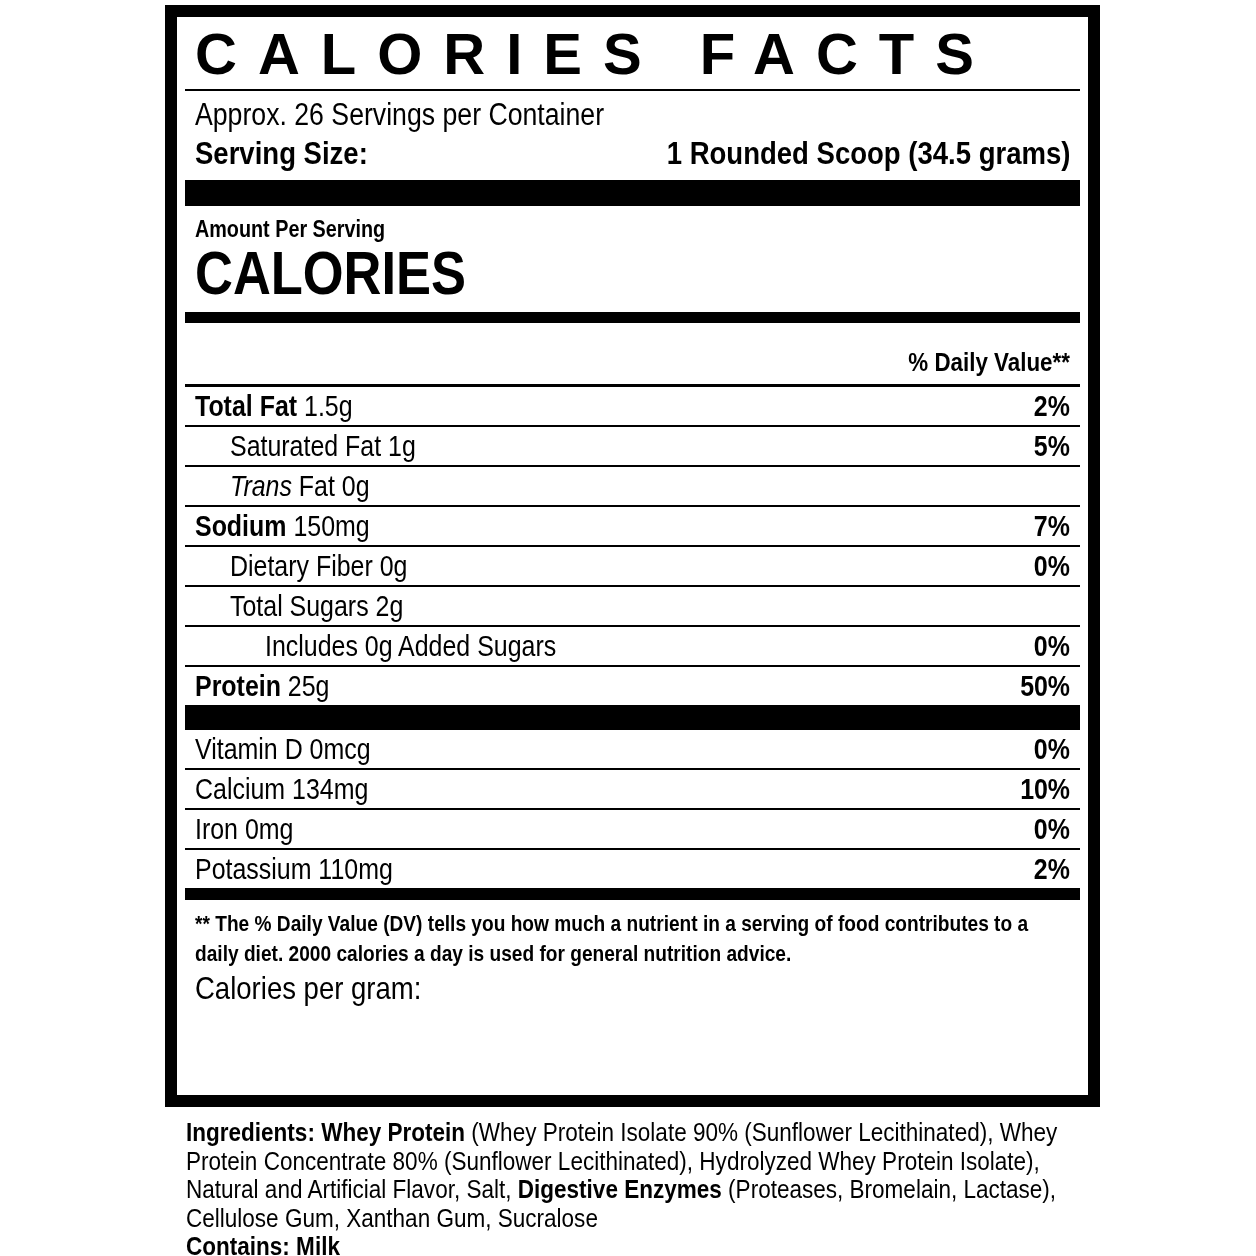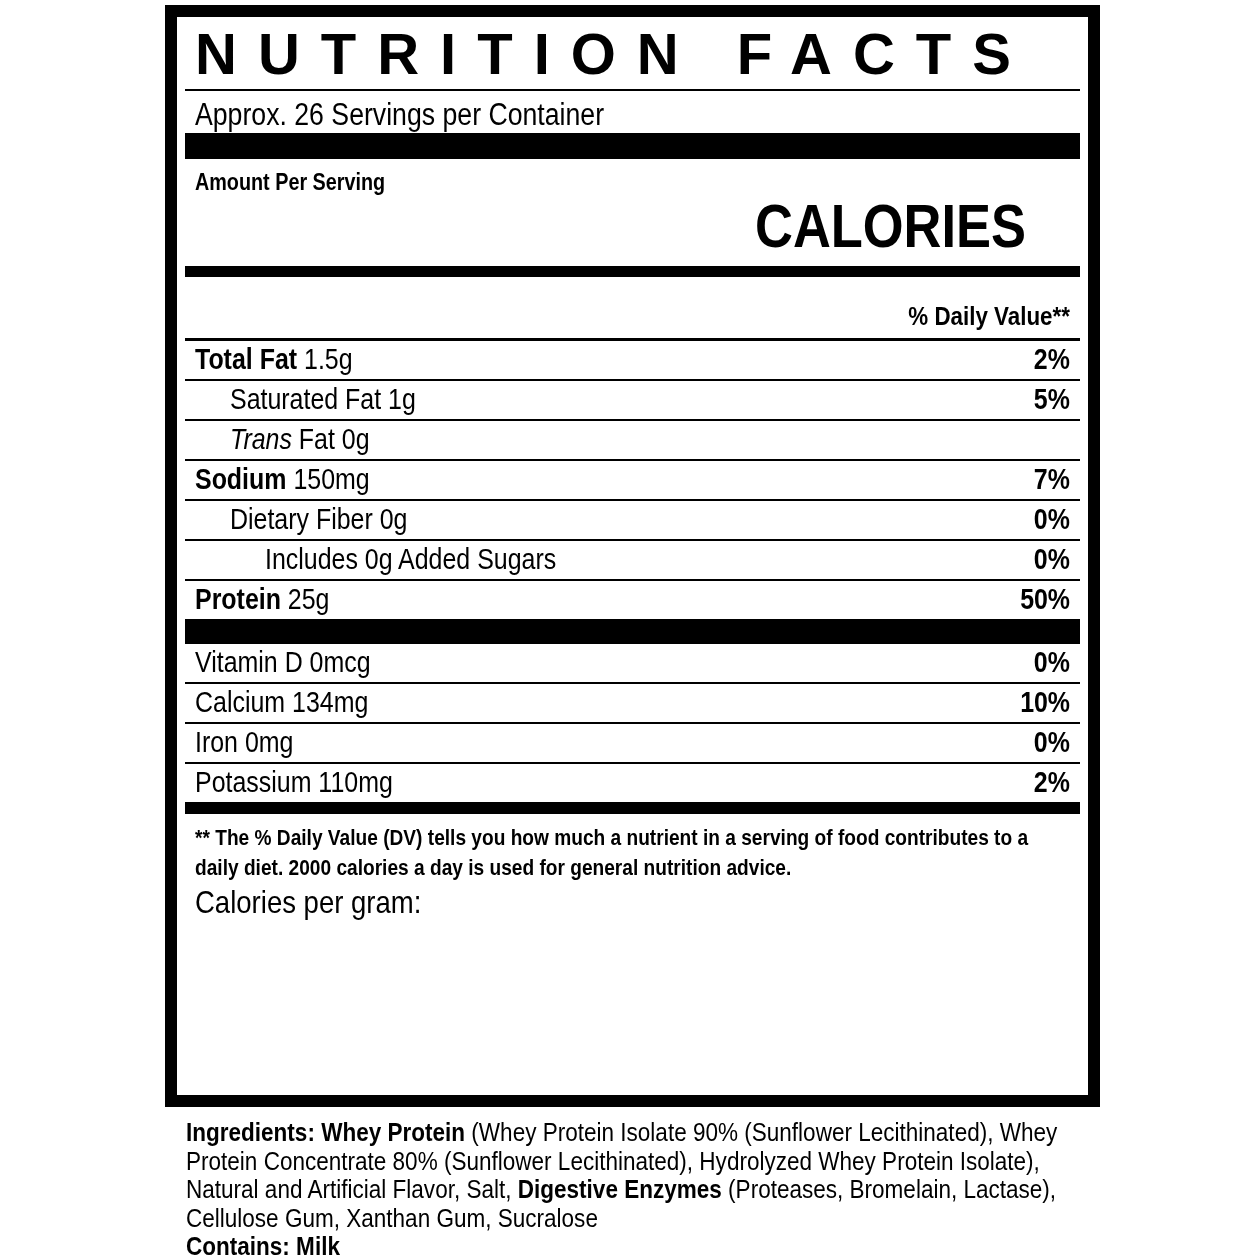--- a/index.html
+++ b/index.html
@@ -69,21 +69,20 @@
     font-weight: 700;
     font-size: 23px;
     margin: 10px 0 0 10px;
     line-height: 1.15;
   }
   .cal-row {
     display: flex;
     justify-content: space-between;
     align-items: flex-end;
     margin: 0 10px;
-    flex-direction: column;
   }
   .cal-label { font-weight: 700; font-size: 61px; line-height: 1.02; }
   .cal-value { font-weight: 700; font-size: 75px; line-height: 0.86; }
 
   .dvh {
     text-align: right;
     font-weight: 700;
     font-size: 26px;
     padding: 24px 10px 6px 10px;
     border-bottom: 3px solid #000;
@@ -128,25 +127,29 @@
     font-size: 26.5px;
     line-height: 28.5px;
   }
   .b { font-weight: 700; }
 </style>
 </head>
 <body>
 
 <div class="panel">
 
-  <div class="title">NUTRITION FACTS</div>
+  <div class="title">CALORIES FACTS</div>
   <div class="title-rule"></div>
 
   <div class="servings"><span class="cxl">Approx. 26 Servings per Container</span></div>
 
+  <div class="serving-size">
+    <span class="cxl">Serving Size:</span>
+    <span class="cxr">1 Rounded Scoop (34.5 grams)</span>
+  </div>
 
   <div class="bar bar-1"></div>
 
   <div class="aps"><span class="cxl">Amount Per Serving</span></div>
 
   <div class="cal-row">
     <span class="cal-label"><span class="cxl">CALORIES</span></span>
   </div>
 
   <div class="bar bar-2"></div>
@@ -173,20 +176,24 @@
     <span class="cxl"><span class="strong">Sodium</span> <span>150mg</span></span>
     <span class="dv cxr">7%</span>
   </div>
 
 
   <div class="row ind1">
     <span class="cxl"><span>Dietary Fiber</span> <span>0g</span></span>
     <span class="dv cxr">0%</span>
   </div>
 
+  <div class="row ind1">
+    <span class="cxl"><span>Total Sugars</span> <span>2g</span></span>
+    <span class="dv cxr"></span>
+  </div>
 
   <div class="row ind2">
     <span class="cxl"><span>Includes 0g Added Sugars</span></span>
     <span class="dv cxr">0%</span>
   </div>
 
   <div class="row nob">
     <span class="cxl"><span class="strong">Protein</span> <span>25g</span></span>
     <span class="dv cxr">50%</span>
   </div>

